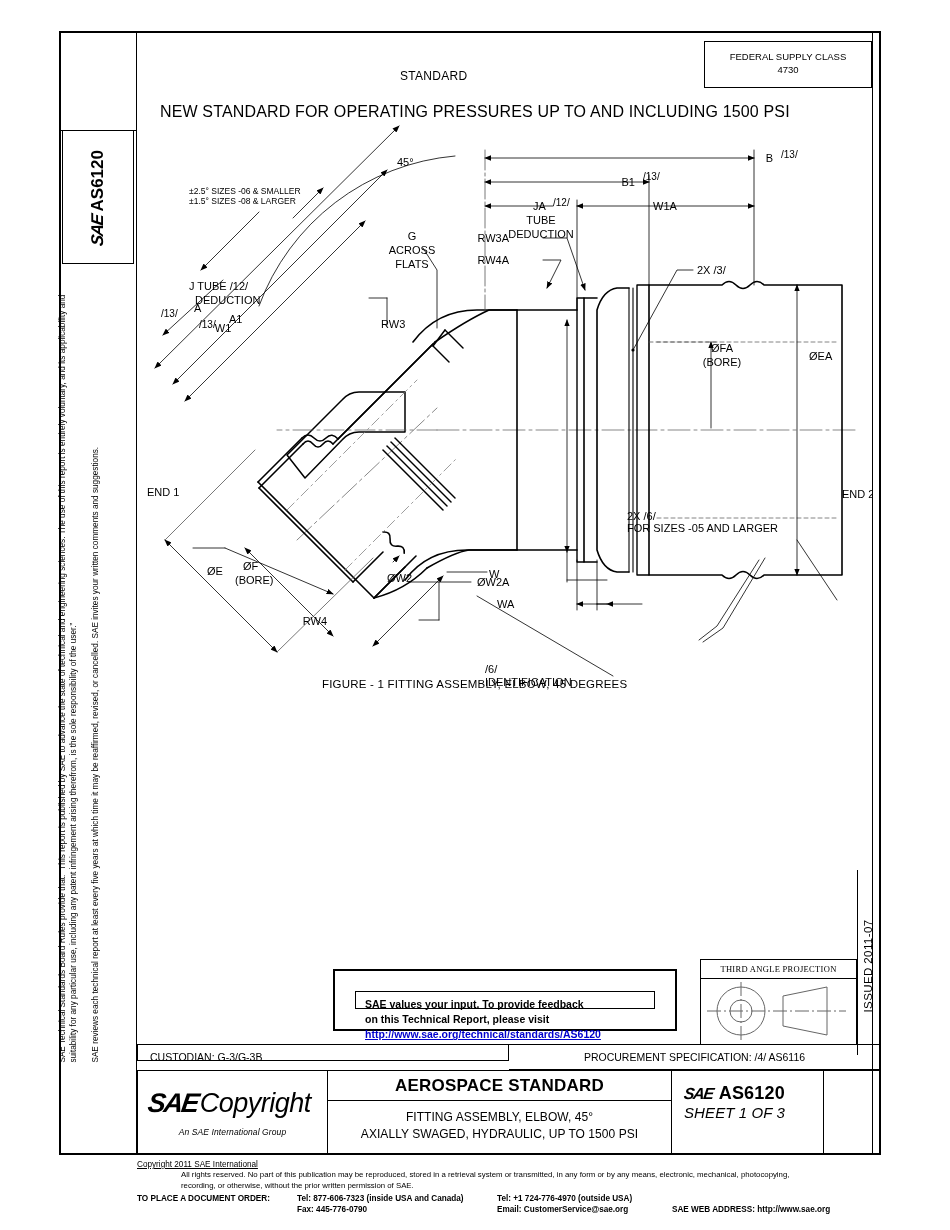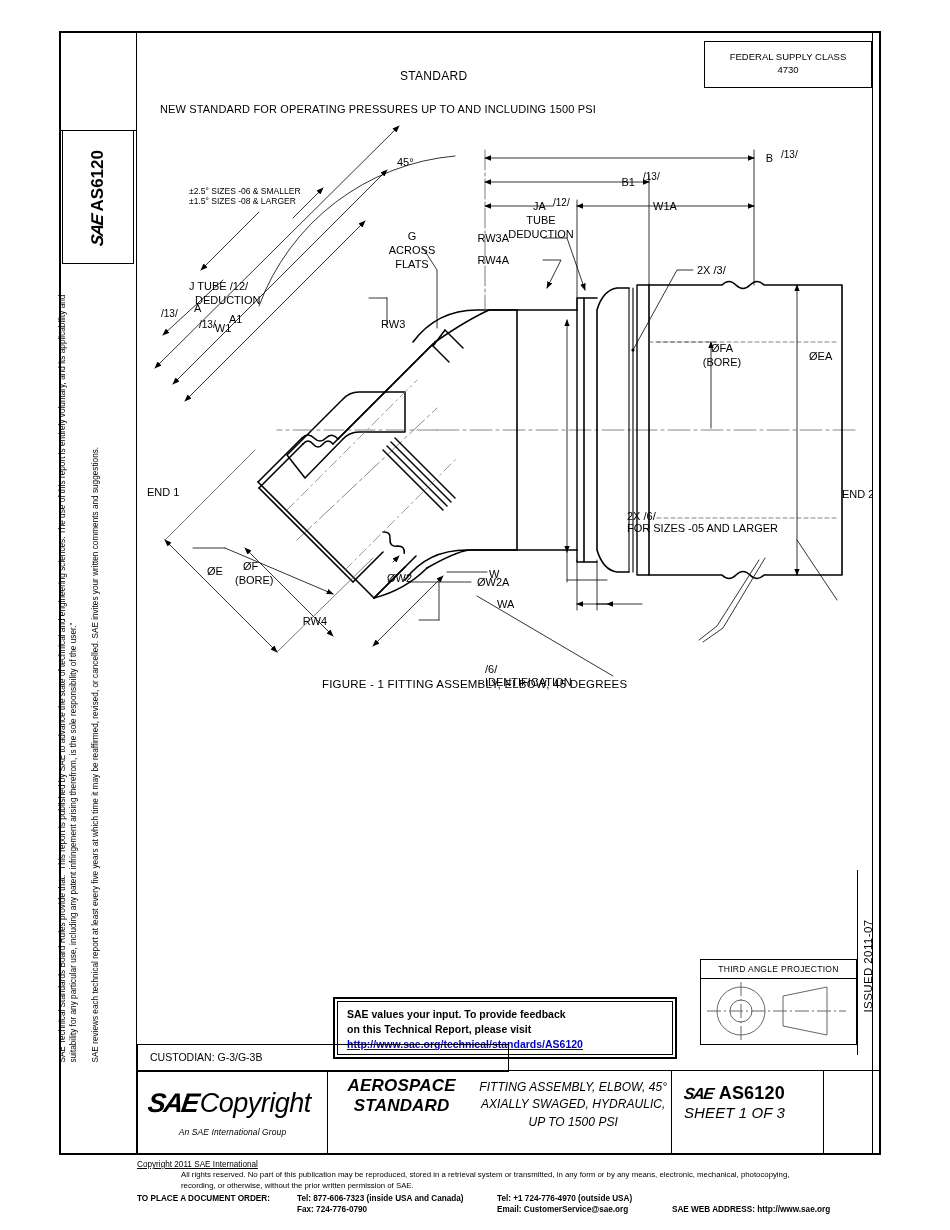--- a/index.html
+++ b/index.html
@@ -124,21 +124,21 @@
   }
   .rationale {
     position: absolute;
     left: 400px; top: 69px;
     font-size: 12px;
     letter-spacing: 0.3px;
   }
   .newstd {
     position: absolute;
     left: 160px; top: 103px;
-    font-size: 11px;
+    font-size: 16px;
     letter-spacing: 0.15px;
   }
 
   
   #drawing {
     position: absolute;
     left: 137px; top: 120px;
     width: 735px; height: 580px;
   }
 
@@ -148,22 +148,21 @@
     font-size: 11.5px;
     letter-spacing: 0.2px;
   }
 
   
   .feedback-outer {
     position: absolute;
     left: 333px; top: 969px;
     width: 344px; height: 62px;
     border: 2px solid #000;
-    padding: 2px;
-    margin-top: 28px;
+    padding: 20px;
   }
   .feedback-inner {
     width: 100%; height: 100%;
     border: 1px solid #000;
     padding: 5px 9px;
     font-size: 10.5px;
     font-weight: bold;
     line-height: 1.45;
   }
   .feedback-link {
@@ -178,28 +177,29 @@
     width: 157px; height: 86px;
     border: 1.5px solid #000;
   }
   .tap-title {
     height: 19px;
     border-bottom: 1.5px solid #000;
     text-align: center;
     font-size: 8.5px;
     letter-spacing: 0.3px;
     padding-top: 4px;
+    font-family: Liberation Serif, serif;
   }
   .tap-svg { display: block; }
 
   
   .custodian-box {
     position: absolute;
     left: 137px; top: 1044px;
-    width: 372px; height: 28px;
+    width: 372px; height: 17px;
     border: 1.5px solid #000;
     font-size: 10.5px;
     padding: 6px 0 0 12px;
   }
   .procurement-box {
     position: absolute;
     left: 509px; top: 1044px;
     width: 372px; height: 26px;
     border-top: 1.5px solid #000;
     border-bottom: 1.5px solid #000;
@@ -246,22 +246,21 @@
   .aero-sub {
     font-size: 8.5px;
     font-style: italic;
     margin-top: 8px;
     letter-spacing: 0.1px;
   }
   .tb-title {
     flex: 1;
     border-right: 1.5px solid #000;
     display: flex;
-    flex-direction: row;
-    font-style: italic;
+    flex-direction: column;
   }
   .tb-title-main {
     text-align: center;
     font-size: 17px;
     font-weight: bold;
     padding: 5px 0 4px;
     border-bottom: 1.5px solid #000;
     letter-spacing: 0.2px;
   }
   .tb-title-sub {
@@ -687,20 +686,21 @@
         <circle cx="40" cy="32" r="24"></circle>
         <circle cx="40" cy="32" r="11"></circle>
         <line x1="40" y1="3" x2="40" y2="61" stroke-dasharray="14,3,2,3"></line>
         <line x1="6" y1="32" x2="145" y2="32" stroke-dasharray="14,3,2,3"></line>
         <path d="M82,17 L126,8 L126,56 L82,47 Z"></path>
       </g>
     </svg>
   </div>
 
   <div class="custodian-box">CUSTODIAN: G-3/G-3B</div>
+  <div class="procurement-box">PROCUREMENT SPECIFICATION: /4/ AS6116</div>
 
   <div class="tb">
     <div class="tb-logo">
       <div class="aero-logo-row">
         <span class="aero-sae">SAE</span>
         <span class="aero-word">Copyright</span>
       </div>
       <div class="aero-sub">An SAE International Group</div>
     </div>
     <div class="tb-title">
@@ -724,19 +724,19 @@
     <div class="f1">Copyright 2011 SAE International</div>
     <div class="f2">All rights reserved. No part of this publication may be reproduced, stored in a retrieval system or transmitted, in any form or by any means, electronic, mechanical, photocopying,</div>
     <div class="f2">recording, or otherwise, without the prior written permission of SAE.</div>
     <div class="order-row">
       <span class="order-lbl">TO PLACE A DOCUMENT ORDER:</span>
       <span class="order-c1">Tel: 877-606-7323 (inside USA and Canada)</span>
       <span class="order-c2">Tel: +1 724-776-4970 (outside USA)</span>
     </div>
     <div class="order-row2">
       <span class="order-lbl"></span>
-      <span class="order-c1">Fax: 724-776-0790</span>
+      <span class="order-c1">Fax: 445-776-0790</span>
       <span class="order-c2">Email: CustomerService@sae.org</span>
       <span class="order-c3">SAE WEB ADDRESS: http://www.sae.org</span>
     </div>
   </div>
 
 </div>
 
 </body></html>

